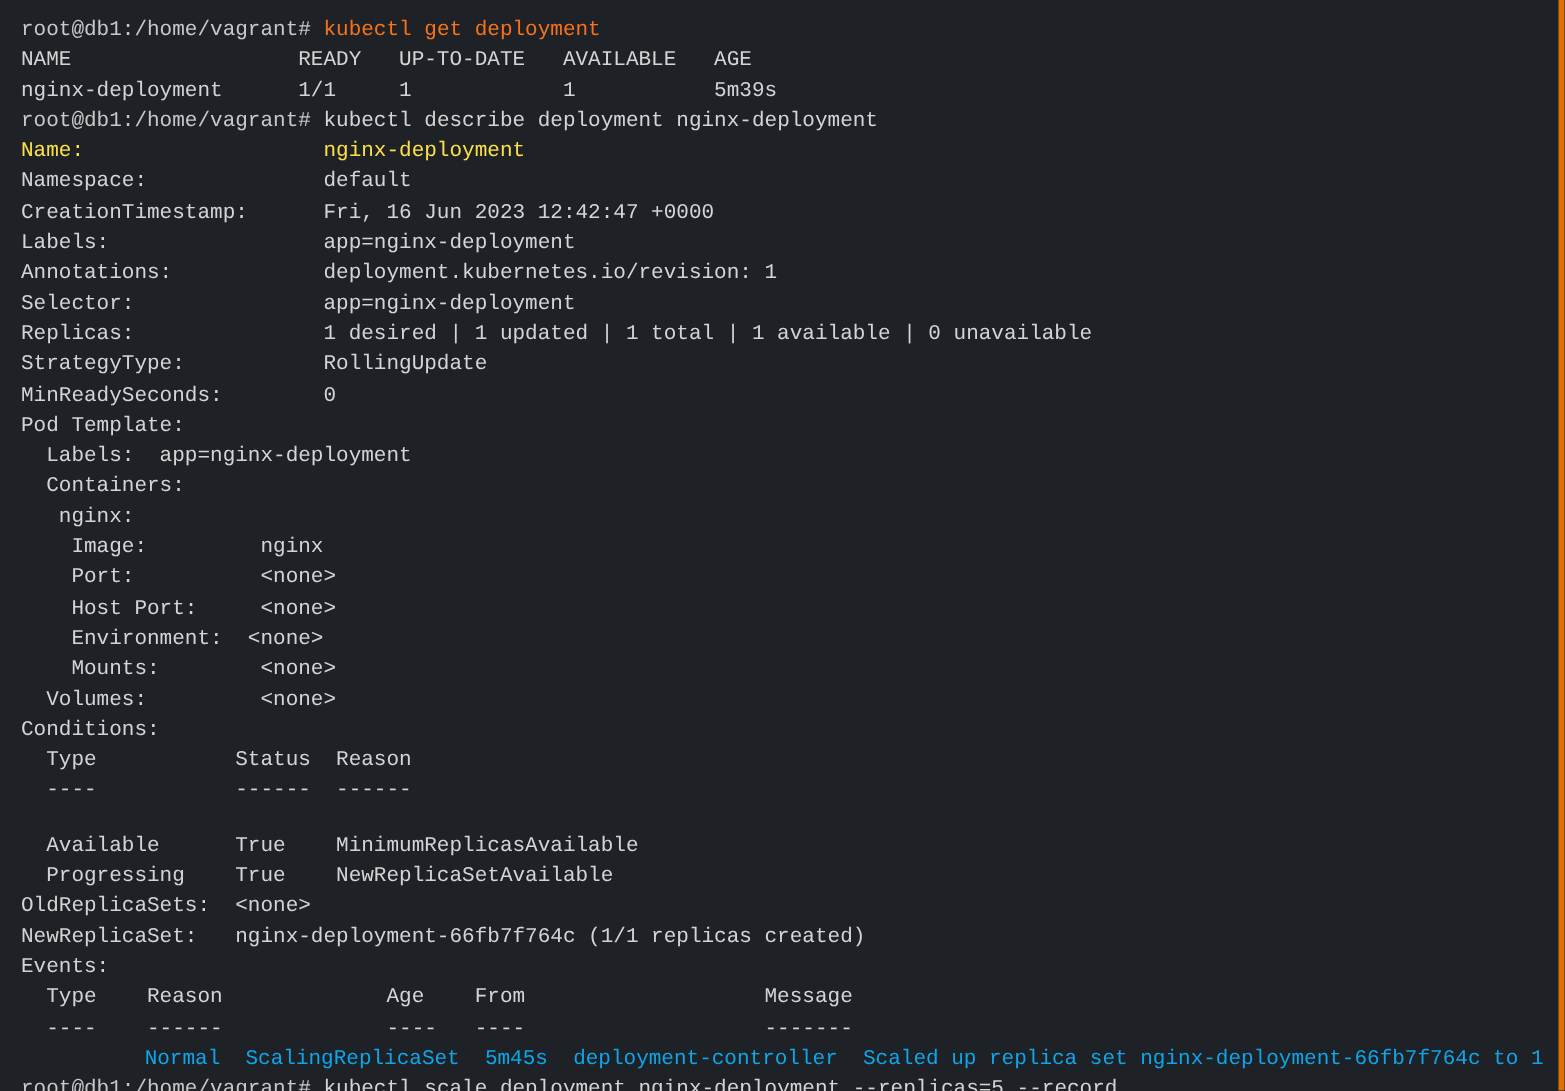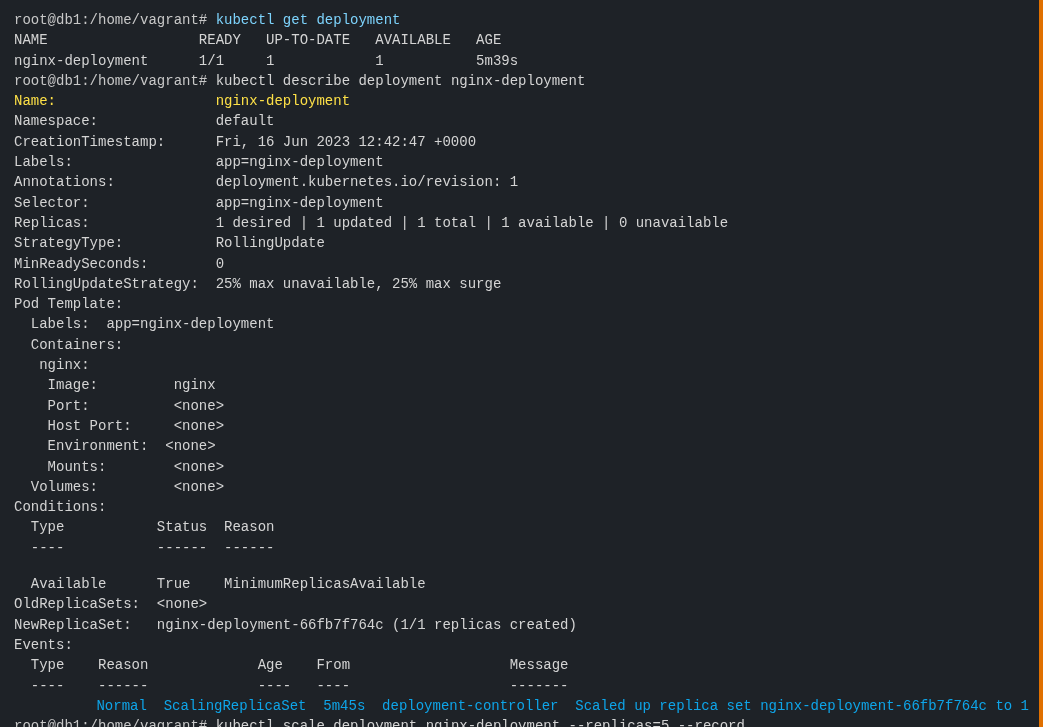--- a/index.html
+++ b/index.html
@@ -29,48 +29,48 @@
       width: 4px;
       height: 100%;
       background: #e07000;
     }
   </style>
 </head>
 <body>
 
 <div class="terminal">
   <div id="lines-container">
-      <span class="line"><span style="color: rgb(200, 200, 200);">root@db1:/home/vagrant# </span><span style="color: #7dd3fc; margin-top: 27px;">kubectl get deployment</span></span>
+      <span class="line"><span style="color: rgb(200, 200, 200);">root@db1:/home/vagrant# </span><span style="color: #f97316; margin-top: 27px;">kubectl get deployment</span></span>
       <span class="line" style="color: rgb(212, 212, 212);">NAME                  READY   UP-TO-DATE   AVAILABLE   AGE</span>
       <span class="line" style="color: rgb(212, 212, 212);">nginx-deployment      1/1     1            1           5m39s</span>
       <span class="line"><span style="color: rgb(200, 200, 200);">root@db1:/home/vagrant# </span><span style="color: rgb(212, 212, 212); margin-top: 34px;">kubectl describe deployment nginx-deployment</span></span>
       <span class="line" style="color: #fde047;">Name:                   nginx-deployment</span>
       <span class="line" style="color: rgb(212, 212, 212);">Namespace:              default</span>
       <span class="line" style="color: rgb(212, 212, 212);">CreationTimestamp:      Fri, 16 Jun 2023 12:42:47 +0000</span>
       <span class="line" style="color: rgb(212, 212, 212);">Labels:                 app=nginx-deployment</span>
       <span class="line" style="color: rgb(212, 212, 212);">Annotations:            deployment.kubernetes.io/revision: 1</span>
       <span class="line" style="color: rgb(212, 212, 212);">Selector:               app=nginx-deployment</span>
       <span class="line" style="color: rgb(212, 212, 212);">Replicas:               1 desired | 1 updated | 1 total | 1 available | 0 unavailable</span>
       <span class="line" style="color: rgb(212, 212, 212);">StrategyType:           RollingUpdate</span>
       <span class="line" style="color: rgb(212, 212, 212);">MinReadySeconds:        0</span>
-      <span class="line" style="color: rgb(212, 212, 212);">RollingUpdateStrategy:  25% max unavailable, 25% max surge</span>
       <span class="line" style="color: rgb(212, 212, 212);">Pod Template:</span>
       <span class="line" style="color: rgb(212, 212, 212);">  Labels:  app=nginx-deployment</span>
       <span class="line" style="color: rgb(212, 212, 212);">  Containers:</span>
       <span class="line" style="color: rgb(212, 212, 212);">   nginx:</span>
       <span class="line" style="color: rgb(212, 212, 212);">    Image:         nginx</span>
       <span class="line" style="color: rgb(212, 212, 212);">    Port:          &lt;none&gt;</span>
       <span class="line" style="color: rgb(212, 212, 212);">    Host Port:     &lt;none&gt;</span>
       <span class="line" style="color: rgb(212, 212, 212);">    Environment:  &lt;none&gt;</span>
       <span class="line" style="color: rgb(212, 212, 212);">    Mounts:        &lt;none&gt;</span>
       <span class="line" style="color: rgb(212, 212, 212);">  Volumes:         &lt;none&gt;</span>
       <span class="line" style="color: rgb(212, 212, 212);">Conditions:</span>
       <span class="line" style="color: rgb(212, 212, 212);">  Type           Status  Reason</span>
       <span class="line" style="color: rgb(212, 212, 212);">  ----           ------  ------</span>
       <span class="line" style="color: rgb(212, 212, 212); margin-top: 16px;">  Available      True    MinimumReplicasAvailable</span>
+      <span class="line" style="color: rgb(212, 212, 212);">  Progressing    True    NewReplicaSetAvailable</span>
       <span class="line" style="color: rgb(212, 212, 212);">OldReplicaSets:  &lt;none&gt;</span>
       <span class="line" style="color: rgb(212, 212, 212);">NewReplicaSet:   nginx-deployment-66fb7f764c (1/1 replicas created)</span>
       <span class="line" style="color: rgb(212, 212, 212);">Events:</span>
       <span class="line" style="color: rgb(212, 212, 212);">  Type    Reason             Age    From                   Message</span>
       <span class="line" style="color: rgb(212, 212, 212);">  ----    ------             ----   ----                   -------</span>
       <span class="line" style="color: #0ea5e9; text-align: right;">  Normal  ScalingReplicaSet  5m45s  deployment-controller  Scaled up replica set nginx-deployment-66fb7f764c to 1</span>
       <span class="line"><span style="color: rgb(200, 200, 200);">root@db1:/home/vagrant# </span><span style="color: rgb(212, 212, 212);">kubectl scale deployment nginx-deployment --replicas=5 --record</span></span>
     </div>
 </div>
 

